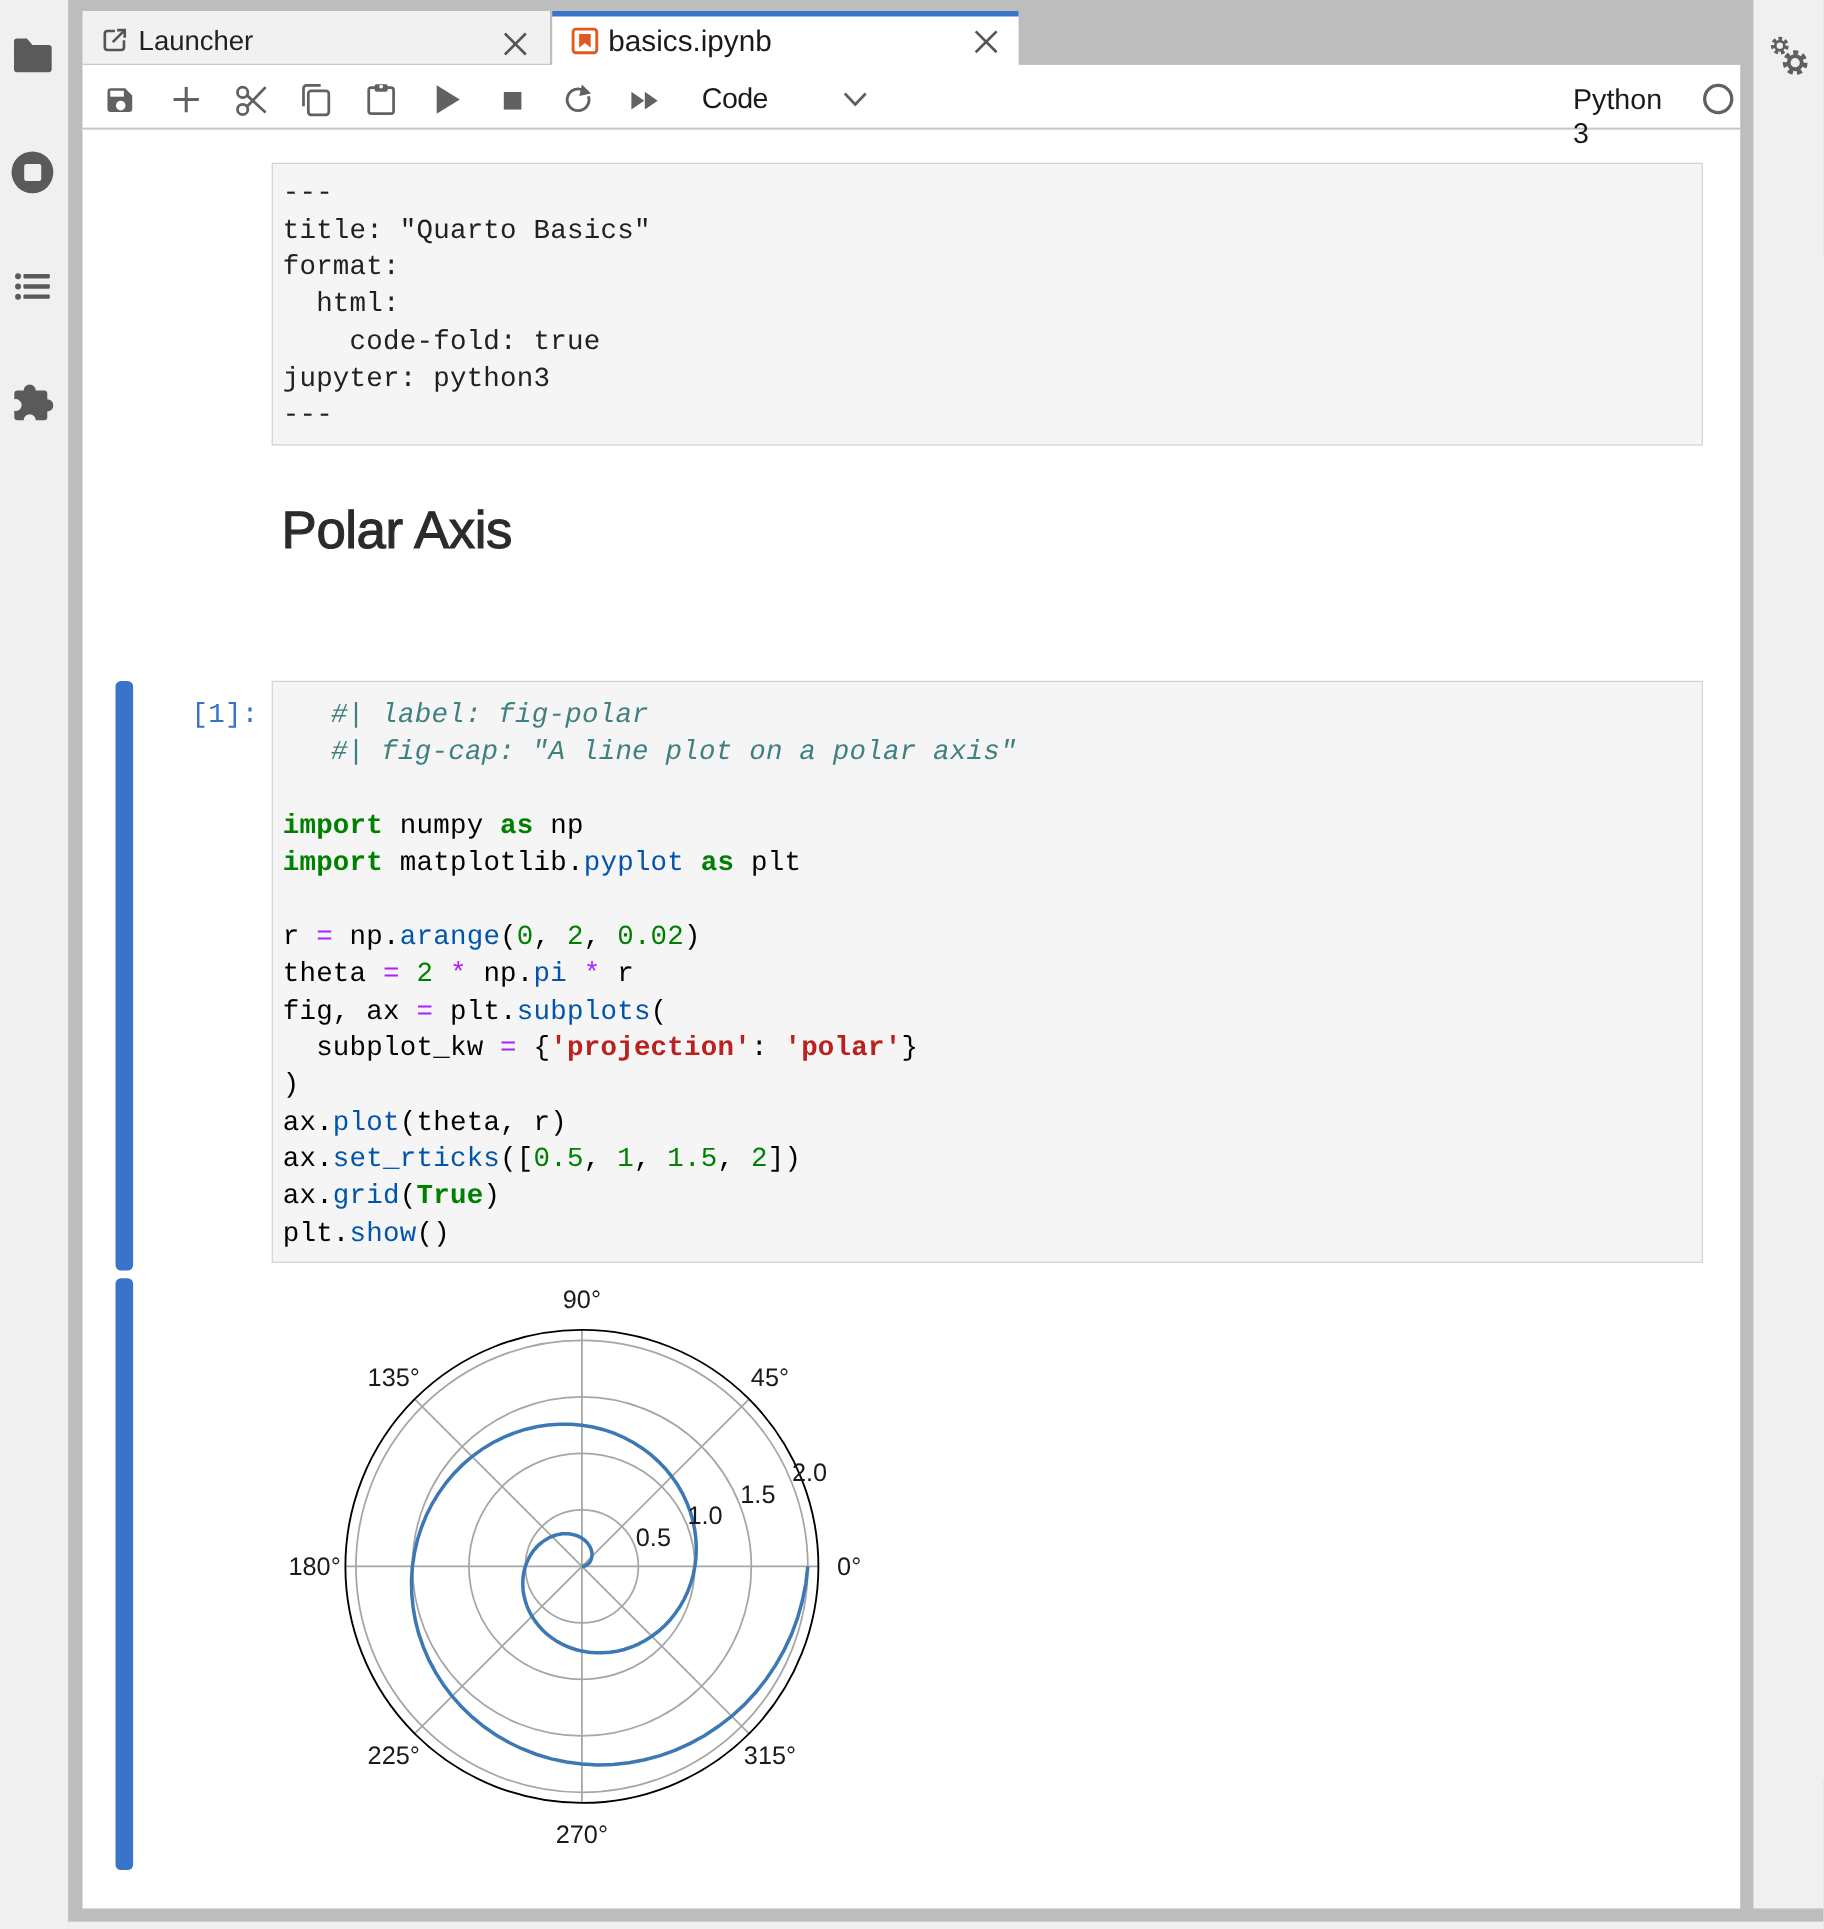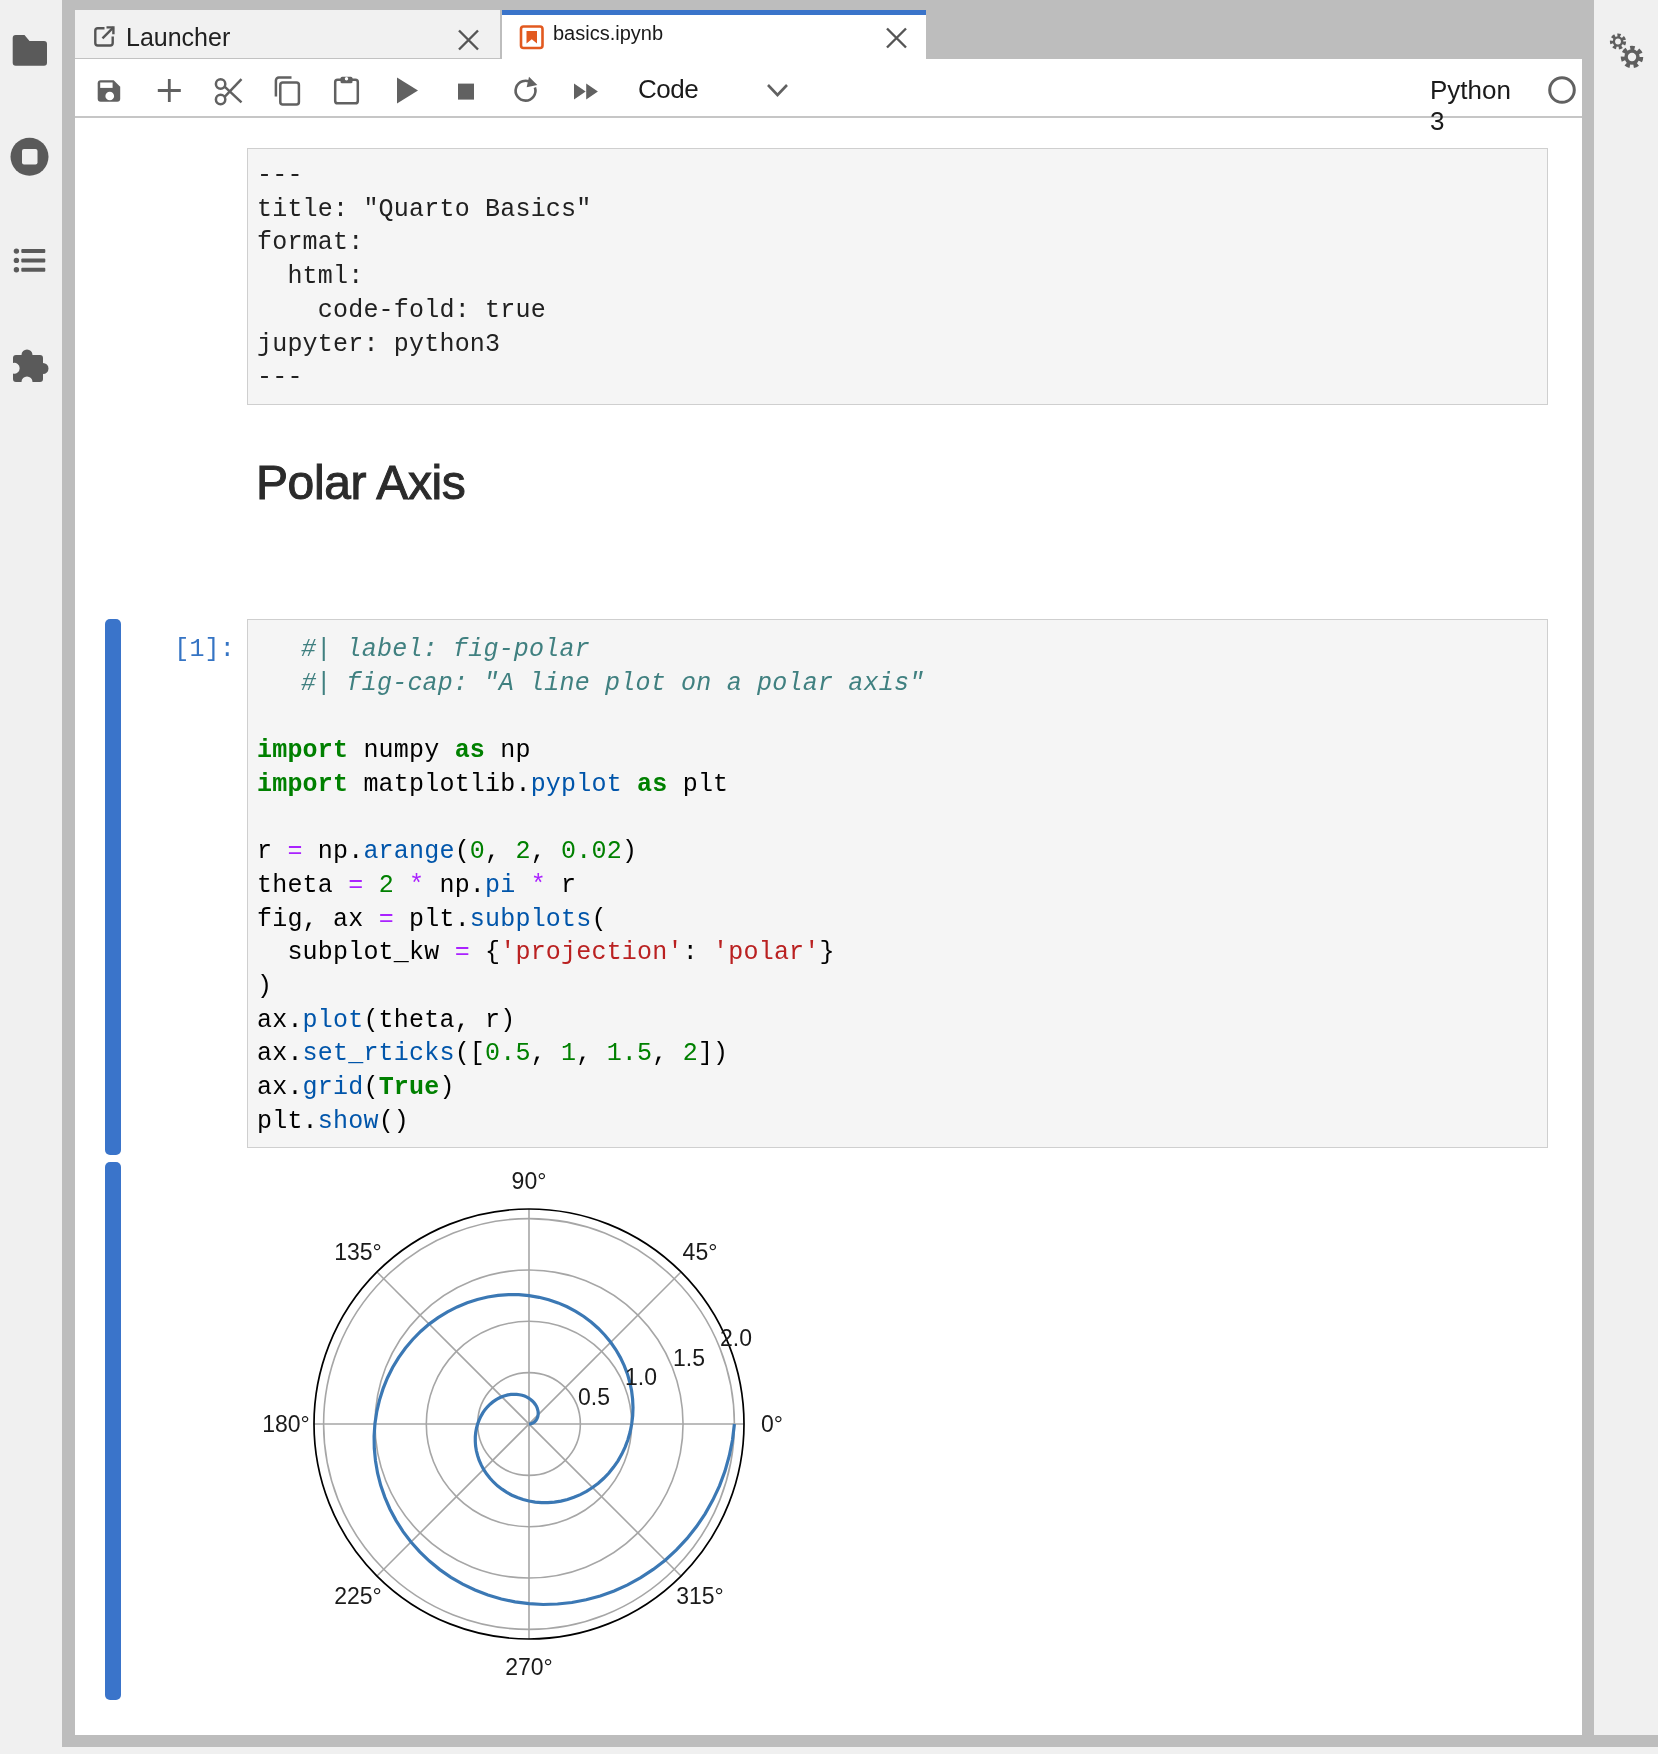--- a/index.html
+++ b/index.html
@@ -5,21 +5,21 @@
   * { margin:0; padding:0; box-sizing:border-box; }
   html,body { width:1658px; height:1754px; background:#fff; overflow:hidden;
     font-family:"Liberation Sans", sans-serif; }
   .abs { position:absolute; }
   #stage { position:relative; width:1460px; height:1754px; background:#5eead4; }
   .mono { font-family:"Liberation Mono", monospace; }
   .kw { color:#008000; font-weight:bold; }
   .prop { color:#0055aa; }
   .op { color:#aa22ff; }
   .num { color:#008000; }
-  .str { color:#ba2121; }
+  .str { color:#ba2121;font-weight:bold; }
   .com { color:#408080; font-style:italic;margin-left:44px; }
 </style>
 </head>
 <body>
 <div id="stage">
 
   <div class="abs" style="left:62px;top:0;width:1596px;height:1754px;background:#bdbdbd;"></div>
 
   <div class="abs" style="left:0;top:0;width:62px;height:1754px;background:#f0f0f0;"></div>
 
@@ -31,21 +31,21 @@
 
   <div class="abs" style="left:75px;top:10px;width:425px;height:50px;background:#f1f1f1;border-bottom:2px solid #c2c2c2;"></div>
 
   <div class="abs" style="left:502px;top:10px;width:424px;height:50px;background:#ffffff;border-top:5px solid #3a74ca;"></div>
 
   <div class="abs" style="left:75px;top:59px;width:1507px;height:59px;background:#fff;border-bottom:2px solid #c6c6c6;"></div>
 
   <div class="abs" style="left:75px;top:118px;width:1507px;height:1617px;background:#fff;"></div>
 
   <div class="abs" style="left:126px;top:23px;font-size:25px;color:#212121;">Launcher</div>
-  <div class="abs" style="left:553px;top:22px;font-size:20px;color:#1a1a1a;">basics.ipynb</div>
+  <div class="abs" style="left:553px;top:22px;font-size:27px;color:#1a1a1a;">basics.ipynb</div>
   <div class="abs" style="left:638px;top:74px;font-size:26px;letter-spacing:-0.5px;color:#1a1a1a;">Code</div>
   <div class="abs" style="left:1430px;top:75px;font-size:26px;color:#1a1a1a;">Python 3</div>
 
   <svg class="abs" style="left:0;top:0;" width="1658" height="200" viewBox="0 0 1658 200">
 
     <g stroke="#555" stroke-width="2.4" fill="none">
       <path d="M104.5 28.2 H97.8 Q95.3 28.2 95.3 30.7 V43 Q95.3 45.5 97.8 45.5 H110.2 Q112.7 45.5 112.7 43 V36.5"></path>
       <path d="M102.5 38.3 L113.4 27.4"></path>
       <path d="M106.5 27.4 H113.4 V34.3"></path>
     </g>

